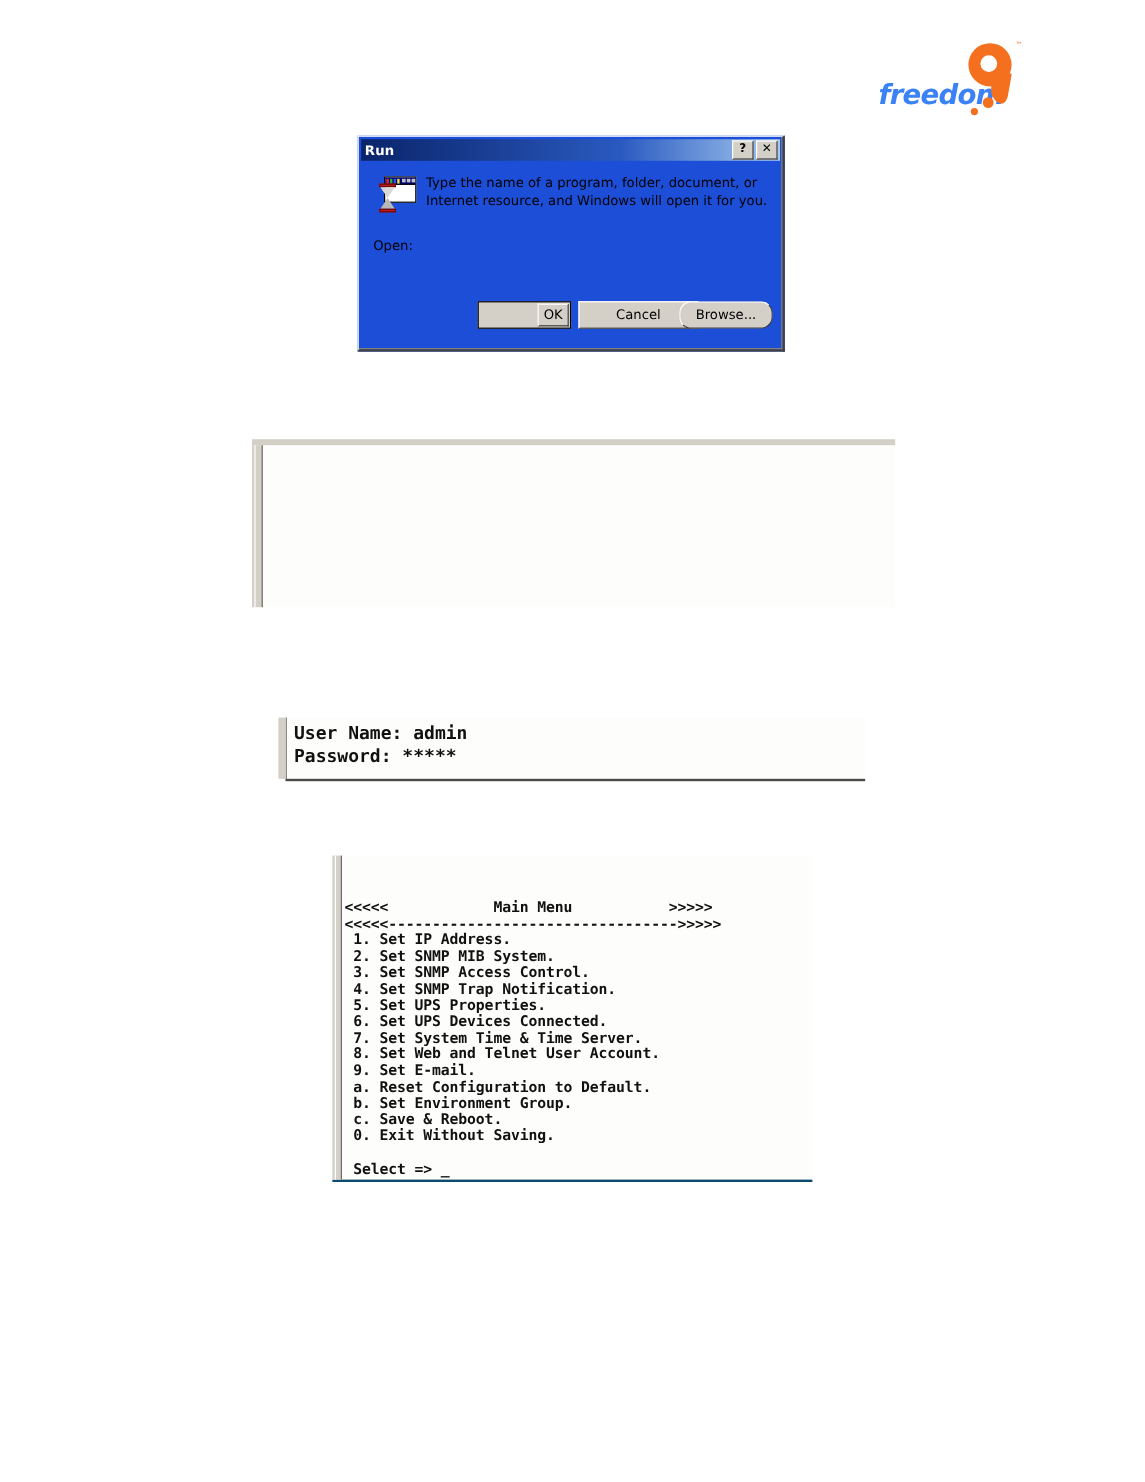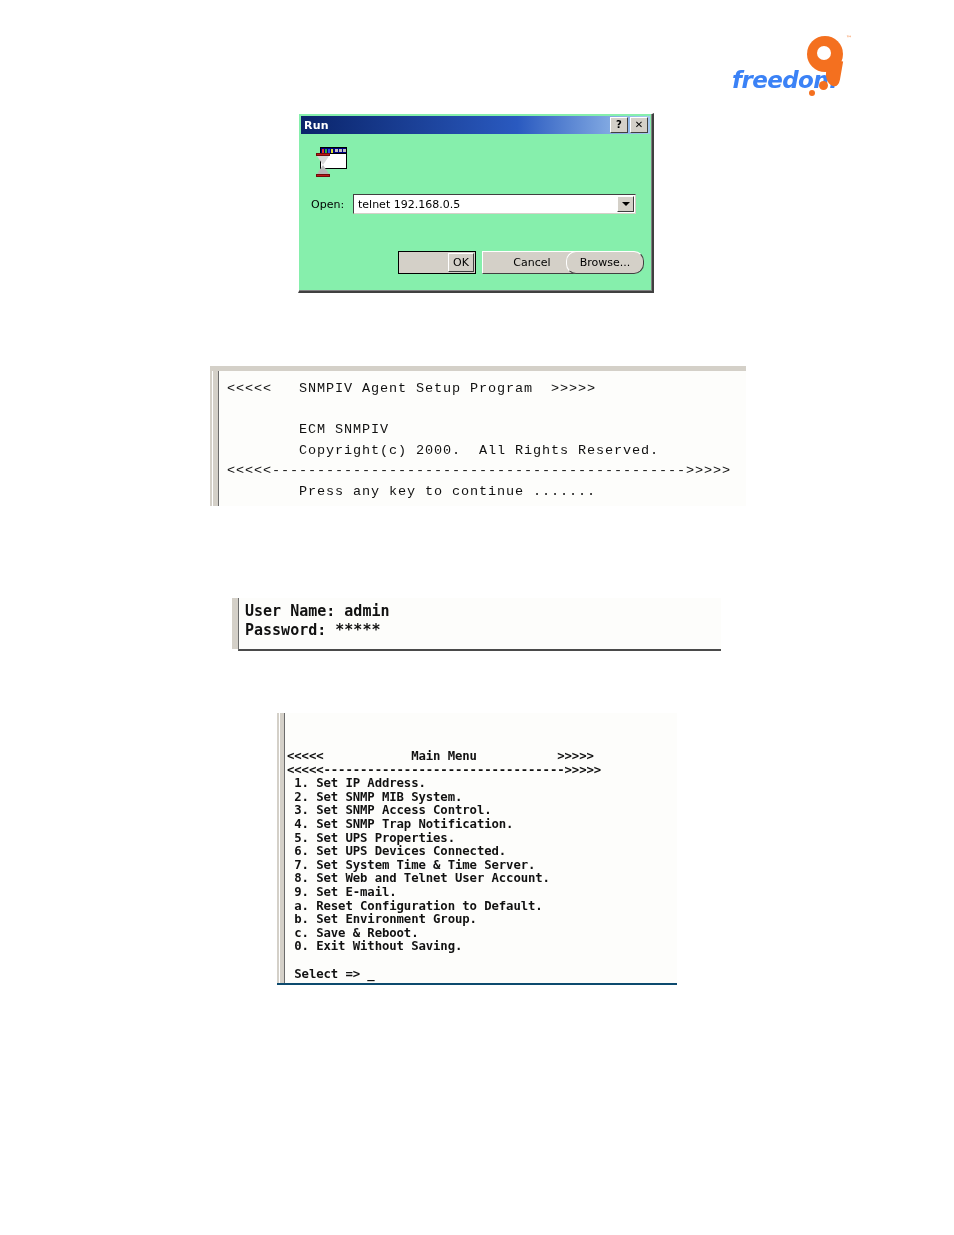--- a/index.html
+++ b/index.html
@@ -86,21 +86,21 @@
     color: #f4701f;
   }
 
   
   #run-dialog {
     position: absolute;
     left: 298px;
     top: 113px;
     width: 356px;
     height: 180px;
-    background: #86efac;
+    background: #1d4ed8;
     border-top: 1px solid #ffffff;
     border-left: 1px solid #ffffff;
     border-right: 2px solid #404040;
     border-bottom: 2px solid #404040;
     box-sizing: border-box;
     font-family: "DejaVu Sans", sans-serif;
     text-decoration: underline;
   }
   #run-dialog .inner-bevel {
     position: absolute;
@@ -458,46 +458,34 @@
       </div>
     </div>
     <div class="hourglass">
       <div class="hg-top"></div>
       <div class="hg-glassT"></div>
       <div class="hg-glassB"></div>
       <div class="hg-bot"></div>
     </div>
   </div>
 
+  <div id="run-desc">Type the name of a program, folder, document, or Internet resource, and Windows will open it for you.</div>
 
   <div id="run-open-label">Open:</div>
 
-  <div id="run-combo">
-    <div class="combo-outer"></div>
-    <div class="combo-value" placeholder="">telnet 192.168.0.5</div>
-    <div class="combo-arrow">
-        <span></span>
-      </div>
-  </div>
 
   <div class="dlg-btn default" id="btn-ok">
     <div class="inner">OK</div>
   </div>
   <div class="dlg-btn" id="btn-cancel">Cancel</div>
   <div class="dlg-btn" id="btn-browse">Browse...</div>
 </div>
 
 <div class="term" id="term-banner">
   <div class="scroll-strip"></div>
-  <pre>&lt;&lt;&lt;&lt;&lt;   SNMPIV Agent Setup Program  &gt;&gt;&gt;&gt;&gt;
-
-        ECM SNMPIV
-        Copyright(c) 2000.  All Rights Reserved.
-&lt;&lt;&lt;&lt;&lt;----------------------------------------------&gt;&gt;&gt;&gt;&gt;
-        Press any key to continue .......</pre>
 </div>
 
 <div class="term" id="term-login">
   <div class="edge-left"></div>
   <pre>User Name: admin
 Password: *****</pre>
 </div>
 
 <div class="term" id="term-menu">
   <div class="scroll-strip"></div>

